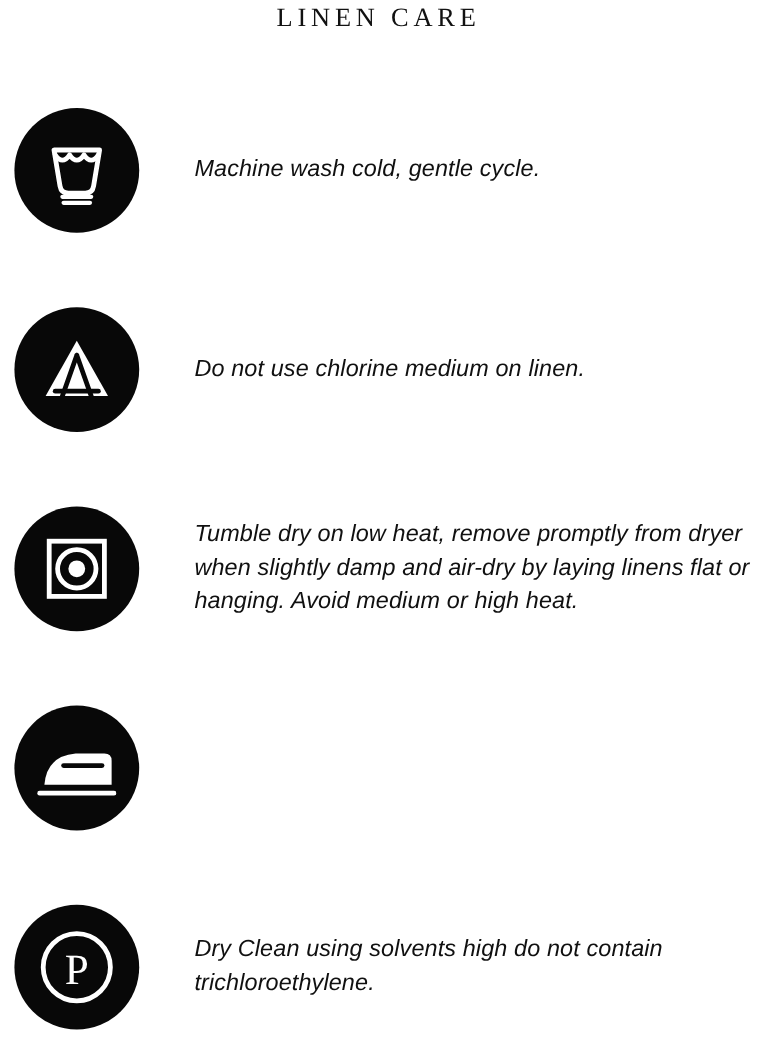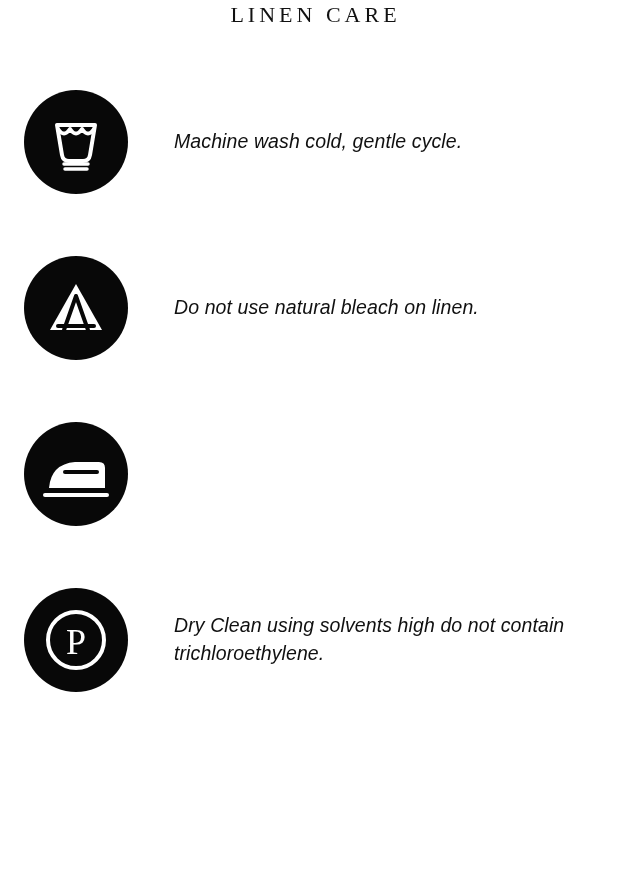--- a/index.html
+++ b/index.html
@@ -31,21 +31,21 @@
     font-weight: 400;
   }
   .care-list {
     margin-top: 62px;
   }
   .care-row {
     display: flex;
     align-items: center;
     min-height: 104px;
     margin-bottom: 62px;
-    padding-left: 24px;
+    padding-left: 12px;
   }
   .icon-badge {
     flex: 0 0 104px;
     width: 104px;
     height: 104px;
     border-radius: 50%;
     background: #080808;
     display: flex;
     align-items: center;
     justify-content: center;
@@ -88,23 +88,33 @@
     </div>
 
     <div class="care-row row-bleach">
       <div class="icon-badge">
         <svg width="64" height="64" viewBox="0 0 64 64" aria-hidden="true">
           <path d="M32 8 L58 54 L6 54 Z" fill="#ffffff"></path>
           <path d="M32 20 L20 54 M32 20 L44 54" stroke="#080808" stroke-width="4" stroke-linecap="round"></path>
           <path d="M14 50 L50 50" stroke="#080808" stroke-width="4" stroke-linecap="round"></path>
         </svg>
       </div>
-      <div class="care-text">Do not use natural bleach on linen.</div>
+      <div class="care-text">Do not use chlorine medium on linen.</div>
     </div>
 
+    <div class="care-row row-dry">
+      <div class="icon-badge">
+        <svg width="62" height="62" viewBox="0 0 62 62" aria-hidden="true">
+          <rect x="8" y="8" width="46" height="46" fill="none" stroke="#ffffff" stroke-width="4"></rect>
+          <circle cx="31" cy="31" r="16" fill="none" stroke="#ffffff" stroke-width="4"></circle>
+          <circle cx="31" cy="31" r="7" fill="#ffffff"></circle>
+        </svg>
+      </div>
+      <div class="care-text">Tumble dry on low heat, remove promptly from dryer when slightly damp and air-dry by laying linens flat or hanging. Avoid medium or high heat.</div>
+    </div>
 
     <div class="care-row row-iron">
       <div class="icon-badge">
         <svg width="66" height="52" viewBox="0 0 66 52" aria-hidden="true">
           <path d="M6 40 Q8 16 32 14 L56 14 Q62 14 62 20 L62 40 Z" fill="#ffffff"></path>
           <path d="M22 24 L54 24" stroke="#080808" stroke-width="4" stroke-linecap="round"></path>
           <line x1="2" y1="47" x2="64" y2="47" stroke="#ffffff" stroke-width="4" stroke-linecap="round"></line>
         </svg>
       </div>
     </div>

